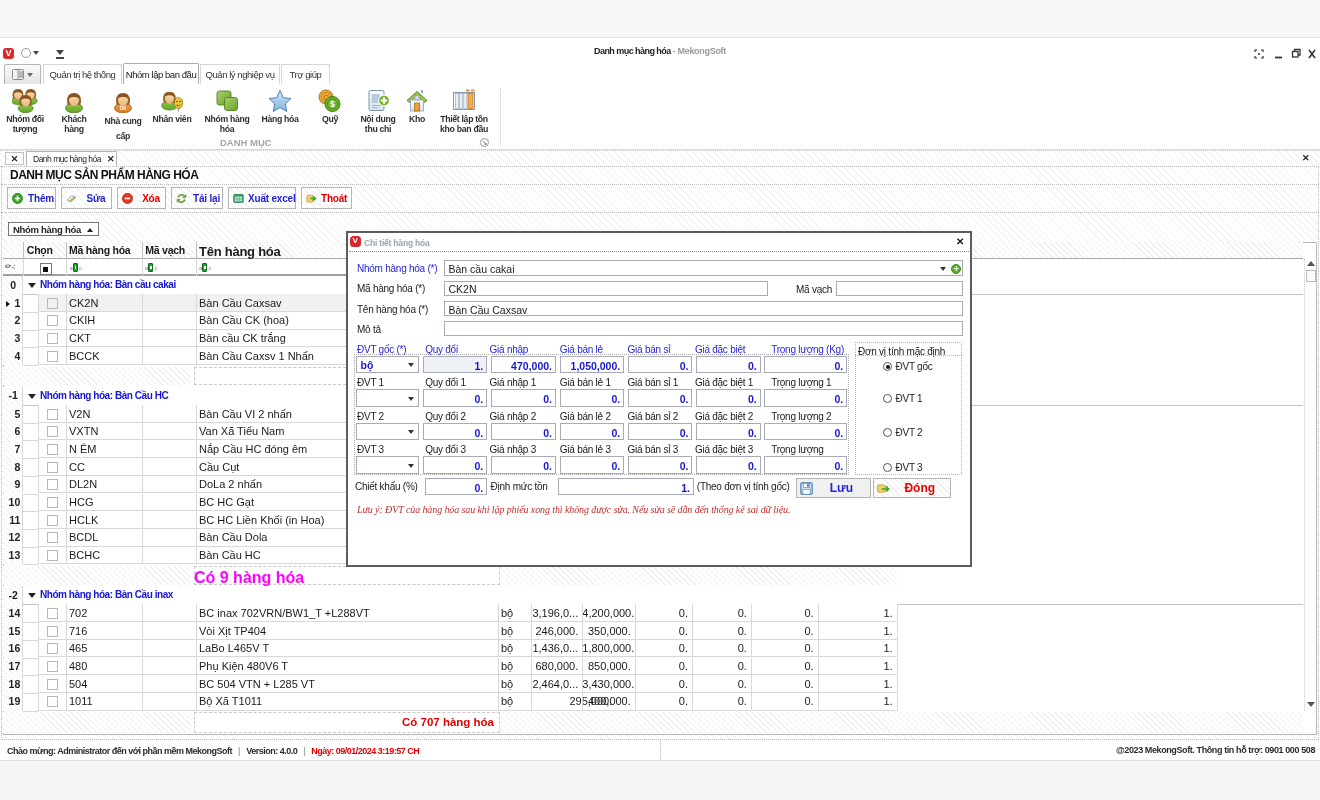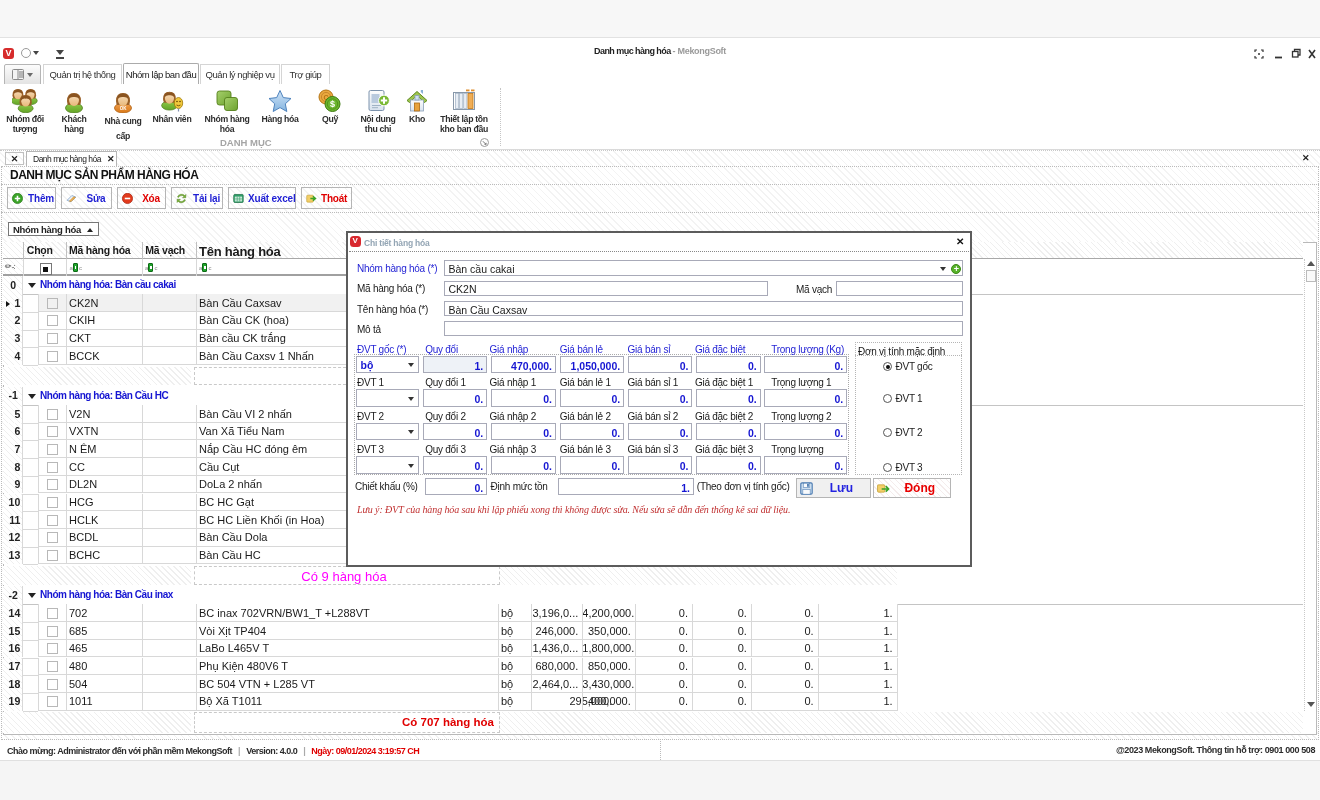--- a/index.html
+++ b/index.html
@@ -636,21 +636,21 @@
 <div class="abs" style="left:69px;top:549.1px;font-size:11px;color:#1a1a1a;">BCHC</div>
 <div class="abs" style="left:199px;top:549.1px;font-size:11px;color:#1a1a1a;">Bàn Cầu HC</div>
 <div class="abs" style="left:65.5px;top:546.6px;width:0;height:17.7px;border-left:1px solid #d8d8d8;"></div>
 <div class="abs" style="left:141.8px;top:546.6px;width:0;height:17.7px;border-left:1px solid #d8d8d8;"></div>
 <div class="abs" style="left:195.5px;top:546.6px;width:0;height:17.7px;border-left:1px solid #d8d8d8;"></div>
 <div class="abs" style="left:498px;top:546.6px;width:0;height:17.7px;border-left:1px solid #d8d8d8;"></div>
 <div class="abs" style="left:37.8px;top:546.6px;width:0;height:17.7px;border-left:1px solid #d8d8d8;"></div>
 <div class="abs hatch" style="left:3px;top:565.8px;width:188px;height:19.0px;"></div>
 <div class="abs hatch" style="left:500px;top:565.8px;width:396.6px;height:19.0px;"></div>
 <div class="abs" style="left:194px;top:565.8px;width:306px;height:19.0px;border:1px dashed #c9c9c9;background:#fff;"></div>
-<div class="abs" style="left:194px;top:569.3px;width:300px;text-align:center;font-size:13px;font-weight:normal;color:#ff00ff;">Có 9 hàng hóa</div>
+<div class="abs" style="left:194px;top:569.3px;width:300px;text-align:left;font-size:16px;font-weight:bold;color:#ff00ff;">Có 9 hàng hóa</div>
 <div class="abs hatch" style="left:3px;top:586.3px;width:20.3px;height:18.1px;border-right:1px solid #d8d8d8;"></div>
 <div class="abs" style="left:5px;top:588.8000000000001px;width:16.3px;text-align:center;font-size:10.5px;font-weight:bold;color:#222;">-2</div>
 <div class="abs" style="left:28px;top:593.3000000000001px;width:0;height:0;border-left:4px solid transparent;border-right:4px solid transparent;border-top:5px solid #222;"></div>
 <div class="abs" style="left:40px;top:589.3000000000001px;font-size:10px;font-weight:bold;color:#1515d2;letter-spacing:-0.45px;">Nhóm hàng hóa: Bàn Cầu inax</div>
 <div class="abs" style="left:3px;top:604.4px;width:1300px;border-top:1px solid #c4c4c4;"></div>
 <div class="abs hatch" style="left:3px;top:604.4px;width:20.3px;height:17.7px;border-right:1px solid #d8d8d8;"></div>
 <div class="abs" style="left:3px;top:606.9000000000001px;width:17.3px;text-align:right;font-size:10.5px;font-weight:bold;color:#222;">14</div>
 <div class="abs" style="left:37.8px;top:604.4px;width:858.8000000000001px;height:17.7px;background:#fff;border-bottom:1px solid #d8d8d8;"></div>
 <div class="abs" style="left:23.3px;top:622.1px;width:14.499999999999996px;border-top:1px solid #d8d8d8;"></div>
 <div class="abs" style="left:46.5px;top:607.9000000000001px;width:11px;height:11px;border:1px solid #b8b8b8;background:#fff;"></div>
@@ -673,21 +673,21 @@
 <div class="abs" style="left:692px;top:604.4px;width:0;height:17.7px;border-left:1px solid #d8d8d8;"></div>
 <div class="abs" style="left:750.9px;top:604.4px;width:0;height:17.7px;border-left:1px solid #d8d8d8;"></div>
 <div class="abs" style="left:817.7px;top:604.4px;width:0;height:17.7px;border-left:1px solid #d8d8d8;"></div>
 <div class="abs" style="left:896.6px;top:604.4px;width:0;height:17.7px;border-left:1px solid #d8d8d8;"></div>
 <div class="abs" style="left:37.8px;top:604.4px;width:0;height:17.7px;border-left:1px solid #d8d8d8;"></div>
 <div class="abs hatch" style="left:3px;top:622.1px;width:20.3px;height:17.7px;border-right:1px solid #d8d8d8;"></div>
 <div class="abs" style="left:3px;top:624.6000000000001px;width:17.3px;text-align:right;font-size:10.5px;font-weight:bold;color:#222;">15</div>
 <div class="abs" style="left:37.8px;top:622.1px;width:858.8000000000001px;height:17.7px;background:#fff;border-bottom:1px solid #d8d8d8;"></div>
 <div class="abs" style="left:23.3px;top:639.8px;width:14.499999999999996px;border-top:1px solid #d8d8d8;"></div>
 <div class="abs" style="left:46.5px;top:625.6000000000001px;width:11px;height:11px;border:1px solid #b8b8b8;background:#fff;"></div>
-<div class="abs" style="left:69px;top:624.6000000000001px;font-size:11px;color:#1a1a1a;">685</div>
+<div class="abs" style="left:69px;top:624.6000000000001px;font-size:11px;color:#1a1a1a;">716</div>
 <div class="abs" style="left:199px;top:624.6000000000001px;font-size:11px;color:#1a1a1a;">Vòi Xịt  TP404</div>
 <div class="abs" style="left:501px;top:624.6000000000001px;font-size:11px;color:#1a1a1a;">bộ</div>
 <div class="abs" style="left:531.4px;top:624.6000000000001px;width:46.9px;text-align:right;font-size:11px;color:#1a1a1a;">246,000.</div>
 <div class="abs" style="left:582.3px;top:624.6000000000001px;width:48.5px;text-align:right;font-size:11px;color:#1a1a1a;">350,000.</div>
 <div class="abs" style="left:634.8px;top:624.6000000000001px;width:53.2px;text-align:right;font-size:11px;color:#1a1a1a;">0.</div>
 <div class="abs" style="left:692px;top:624.6000000000001px;width:54.9px;text-align:right;font-size:11px;color:#1a1a1a;">0.</div>
 <div class="abs" style="left:750.9px;top:624.6000000000001px;width:62.8px;text-align:right;font-size:11px;color:#1a1a1a;">0.</div>
 <div class="abs" style="left:817.7px;top:624.6000000000001px;width:74.9px;text-align:right;font-size:11px;color:#1a1a1a;">1.</div>
 <div class="abs" style="left:65.5px;top:622.1px;width:0;height:17.7px;border-left:1px solid #d8d8d8;"></div>
 <div class="abs" style="left:141.8px;top:622.1px;width:0;height:17.7px;border-left:1px solid #d8d8d8;"></div>

